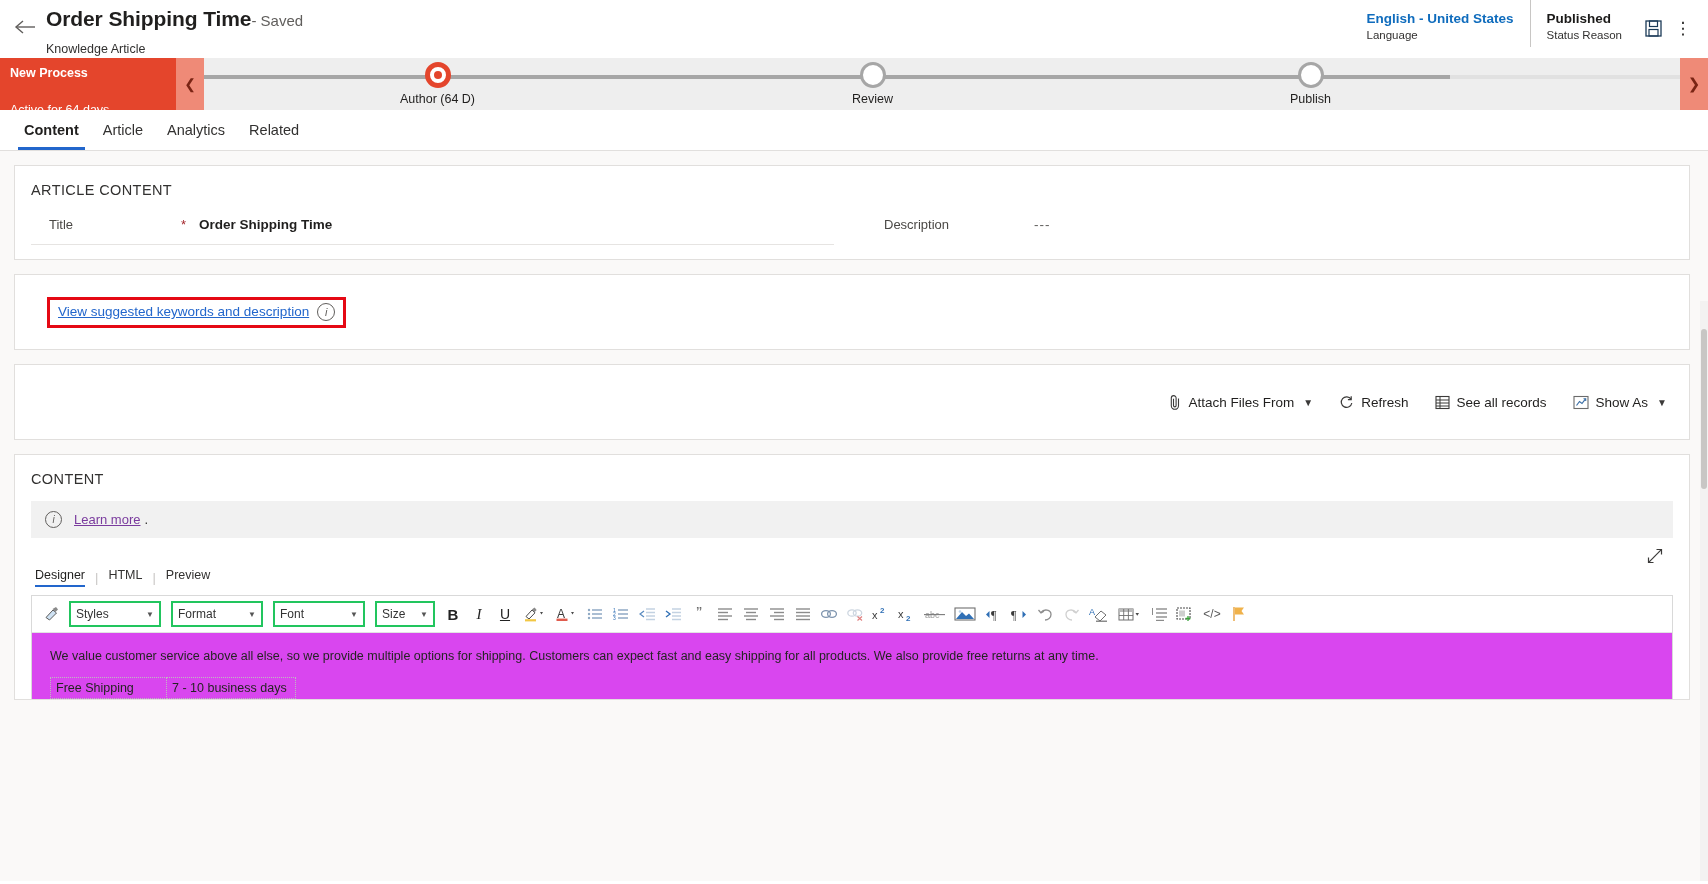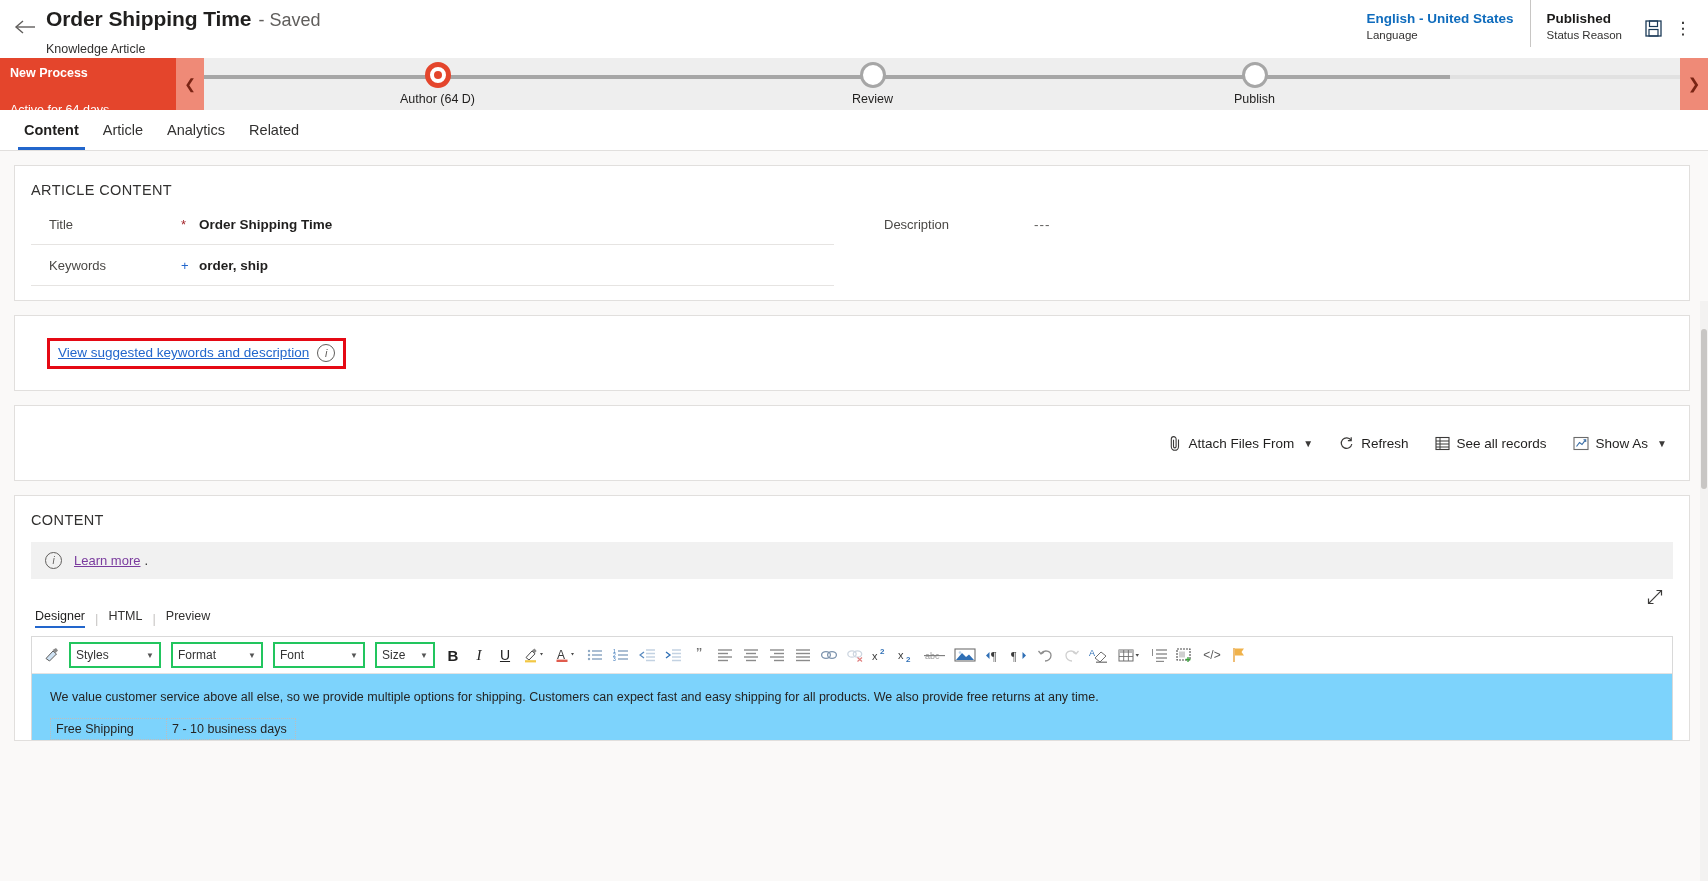--- a/index.html
+++ b/index.html
@@ -23,21 +23,21 @@
     margin: 10px 0 0 8px;
     display: flex; align-items: center; justify-content: center;
     color: #605e5c; cursor: pointer;
   }
   .title-block { margin-top: 7px; margin-left: 4px; }
   .title-line { display: flex; align-items: baseline; }
   .rec-title {
     font-size: 21px; font-weight: bold; color: #201f1e;
     letter-spacing: -0.1px;
   }
-  .rec-saved { font-size: 18px; color: #605e5c; margin-left: 7px; }
+  .rec-saved { font-size: 15px; color: #605e5c; }
   .rec-sub { font-size: 12.5px; color: #323130; margin-top: 11px; }
 
   .header-right {
     margin-left: auto;
     display: flex; align-items: flex-start;
     height: 58px;
     padding-right: 10px;
   }
   .hr-field { padding: 11px 16px 0 16px; text-align: left; }
   .hr-field.sep { border-left: 1px solid #c8c6c4; height: 36px; }
@@ -231,21 +231,21 @@
     font-size: 13px; color: #4a4a4a; cursor: pointer;
   }
   .tb-sel {
     height: 22px; min-width: 78px;
     border: 2px solid #22c55e; background: #fff;
     display: inline-flex; align-items: center; justify-content: space-between;
     font-size: 12px; color: #333; padding: 0 5px; margin: 0 5px; cursor: pointer;
   }
   .tb-sel.sm { min-width: 46px; }
   .tb-sel .ar { font-size: 8px; color: #555; }
-  .rte-body { padding: 14px 18px 0 18px; background: #7dd3fc; }
+  .rte-body { padding: 14px 18px 0 18px; background: #d946ef; }
   .rte-p { font-size: 12.5px; color: #252423; line-height: 18px; }
   .rte-h { font-size: 19px; font-weight: bold; color: #000; margin-top: 20px; }
   .rte-table { margin-top: 12px; border-collapse: collapse; }
   .rte-table td {
     border: 1px dotted #bdbdbd; font-size: 12.5px; color: #252423;
     padding: 3px 8px 3px 5px;
   }
   .rte-table td.c1 { width: 102px; }
 
   
@@ -308,21 +308,21 @@
     <div class="track-line tail"></div>
 
     <div class="node active" style="left:196px;">
       <div class="dot"></div>
       <div class="lbl">Author  (64 D)</div>
     </div>
     <div class="node" style="left:648px;">
       <div class="dot plain"></div>
       <div class="lbl">Review</div>
     </div>
-    <div class="node" style="left:1030px;">
+    <div class="node" style="left:1086px;">
       <div class="dot plain"></div>
       <div class="lbl">Publish</div>
     </div>
   </div>
   <div class="proc-next">❯</div>
 </div>
 
 <div class="tabs">
   <div class="tab active">
       <span>Content</span>
@@ -341,25 +341,20 @@
 <div class="body-area">
 
   <div class="card">
     <div class="sect-head">ARTICLE CONTENT</div>
     <div class="two-col">
       <div class="col left">
         <div class="field-row">
           <div class="f-label">Title</div>
           <div class="f-req">*</div>
           <div class="f-val">Order Shipping Time</div>
-        </div>
-        <div class="field-row">
-          <div class="f-label">Keywords</div>
-          <div class="f-req opt">+</div>
-          <div class="f-val">order, ship</div>
         </div>
       </div>
       <div class="col right">
         <div class="field-row nobord">
           <div class="f-label">Description</div>
           <div class="f-req"></div>
           <div class="f-val muted">---</div>
         </div>
       </div>
     </div>

